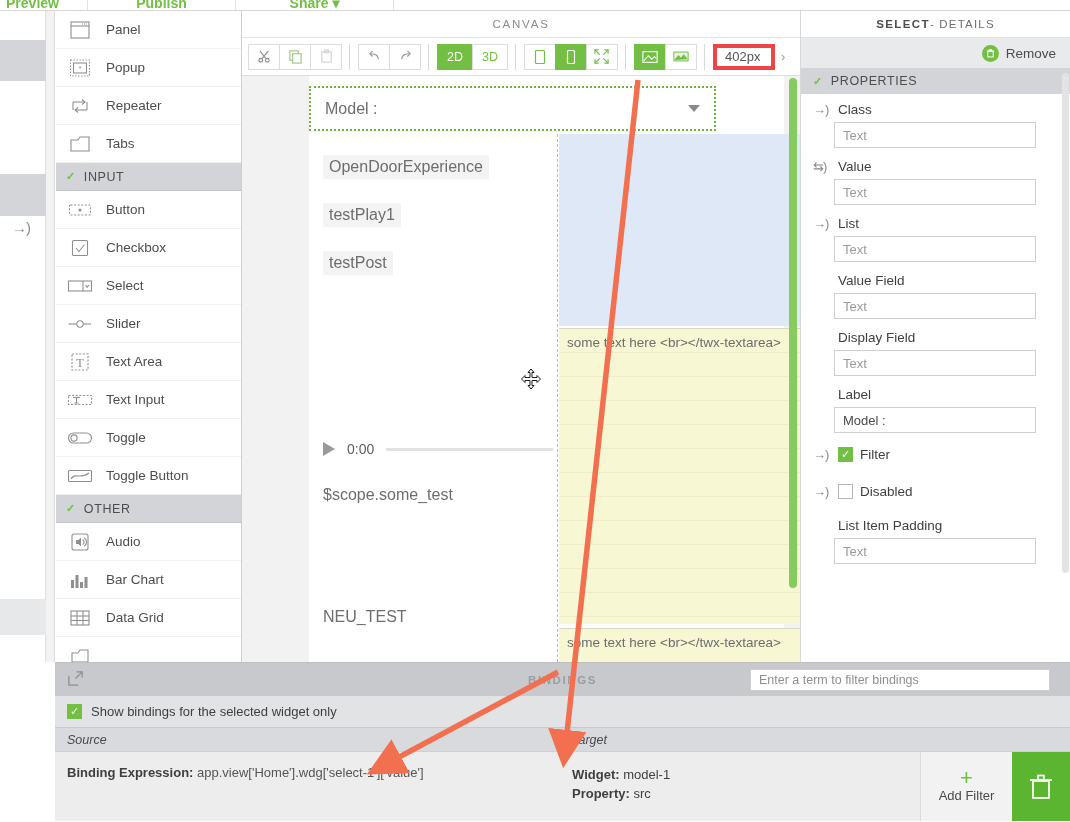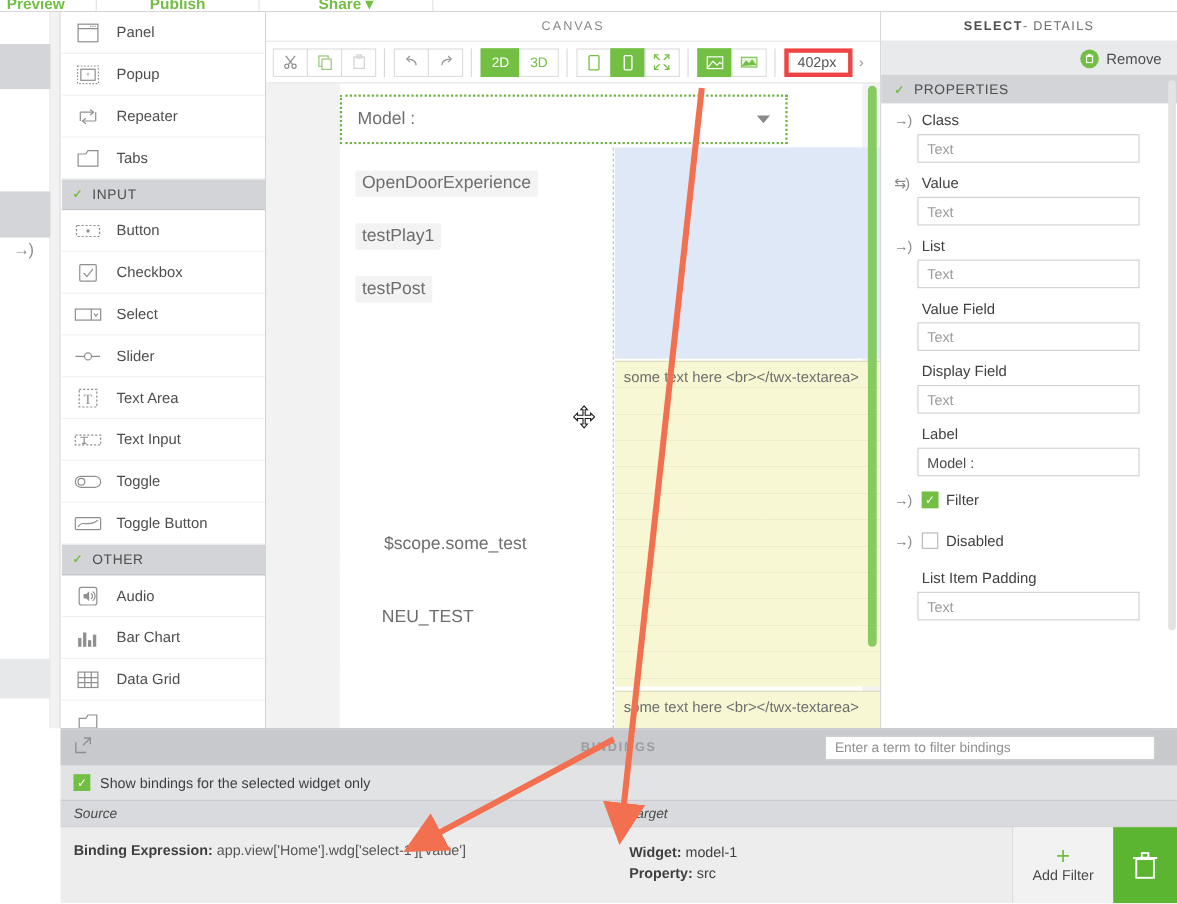--- a/index.html
+++ b/index.html
@@ -149,35 +149,35 @@
     display: flex; align-items: center; gap: 12px;
   }
   .play-tri {
     width: 0; height: 0; border-top: 7px solid transparent;
     border-bottom: 7px solid transparent; border-left: 12px solid #9a9a9a;
   }
   .audio-time { font-size: 14px; color: #5d5d5d; }
   .audio-track { flex: 1; height: 3px; background: #e2e2e2; }
   .scope-row {
     position: absolute; left: 14px; top: 395px; width: 230px; height: 48px;
-    display: flex; align-items: center; margin-left: 26px;
+    display: flex; align-items: center;
   }
   .dg-box {
     position: absolute; left: 9px; top: 448px; width: 222px; height: 50px;
     background: #ffffff; border: 1px solid #e4e4e4;
     display: flex; align-items: center; padding: 0 16px; gap: 22px;
     font-size: 16px; color: #6d6d6d;
   }
   .dg-box .caret2 {
     width: 0; height: 0; border-left: 6px solid transparent;
     border-right: 6px solid transparent; border-top: 7px solid #9a9a9a;
   }
   .neu-row {
-    position: absolute; left: 14px; top: 476px; width: 230px; height: 48px;
-    display: flex;  margin-left: 24px;
+    position: absolute; left: 14px; top: 517px; width: 230px; height: 48px;
+    display: flex; align-items: center;
   }
   .col-divider {
     position: absolute; left: 248px; top: 58px; width: 0;
     height: 528px; border-left: 1px dashed #b9b9b9;
   }
   .bluepanel {
     position: absolute; left: 250px; top: 58px; width: 290px; height: 192px;
     background: #dee8f6;
   }
   .yellowpanel {
@@ -627,20 +627,25 @@
               <span class="pill">OpenDoorExperience</span>
             </div>
           <div class="wrow">
               <span class="pill">testPlay1</span>
             </div>
           <div class="wrow">
               <span class="pill">testPost</span>
             </div>
         </div>
 
+        <div class="audio-row">
+          <span class="play-tri"></span>
+          <span class="audio-time">0:00</span>
+          <span class="audio-track"></span>
+        </div>
 
         <div class="scope-row">
           <span class="pill" style="font-size:16px;color:#6d6d6d;">$scope.some_test</span>
         </div>
 
 
         <div class="neu-row">
           <span class="pill" style="font-size:16px;color:#6d6d6d;">NEU_TEST</span>
         </div>
 

